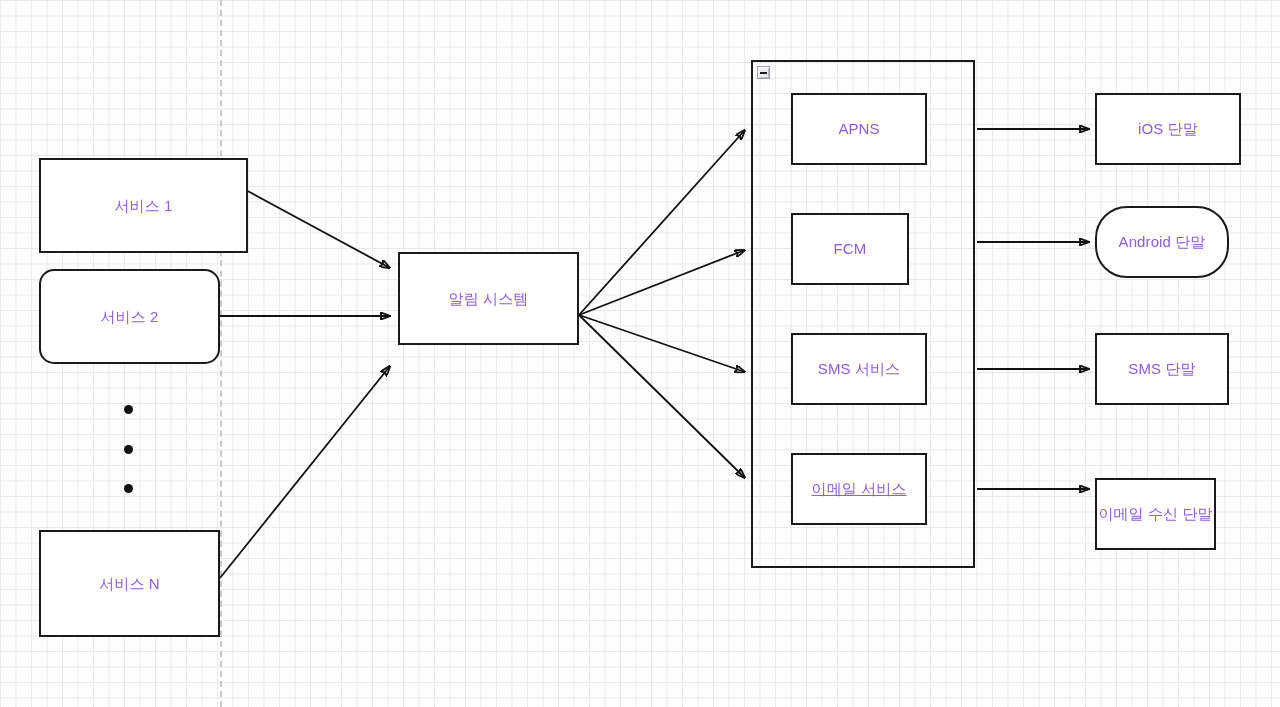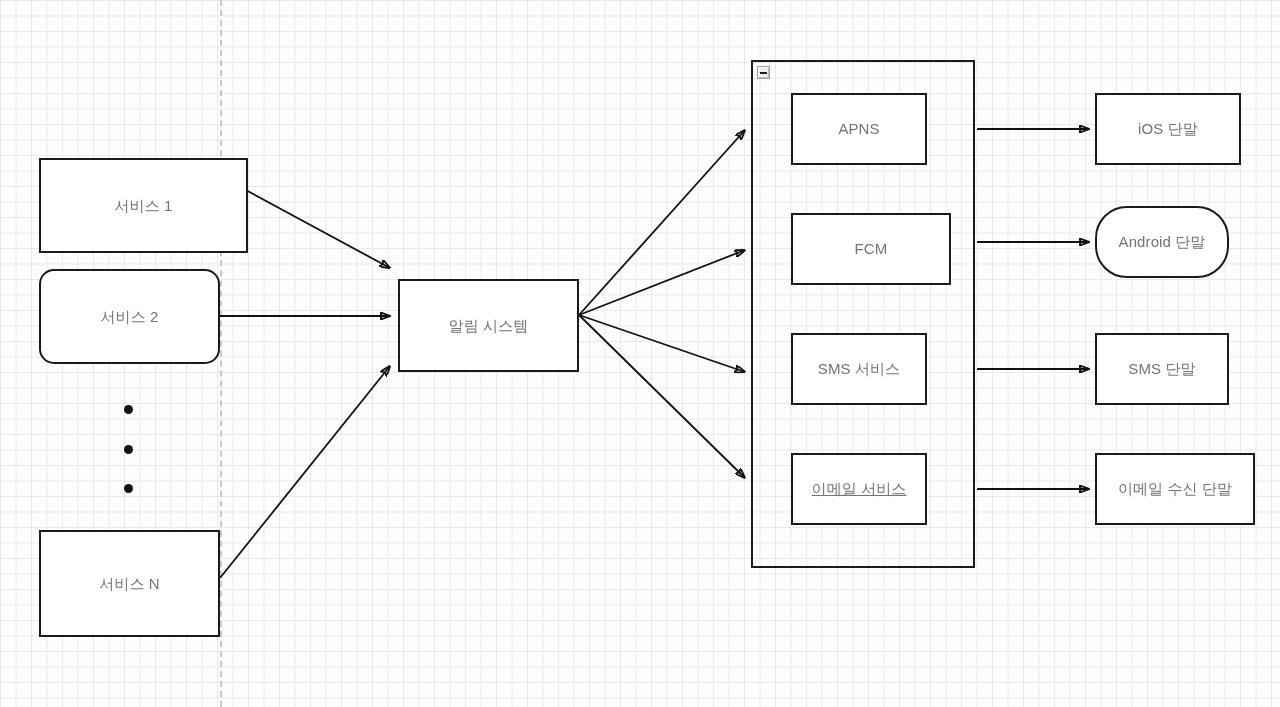--- a/index.html
+++ b/index.html
@@ -35,21 +35,21 @@
   }
   .node {
     position: absolute;
     box-sizing: border-box;
     background: #ffffff;
     border: 2px solid #1a1a1a;
     display: flex;
     align-items: center;
     justify-content: center;
     text-align: center;
-    color: #737373;
+    color: #8b5cf6;
     font-size: 15px;
     line-height: 1.2;
     letter-spacing: 0.1px;
     white-space: nowrap;
   }
   .container-node {
     position: absolute;
     box-sizing: border-box;
     background: transparent;
     border: 2px solid #1a1a1a;
@@ -138,48 +138,48 @@
   <div class="node" style="left:39px; top:530px; width:181px; height:107px;">
     <span>서비스 N</span>
   </div>
 
   <div class="dots" style="left:124px; top:405px; width:9px; height:88px;">
     <span></span>
     <span></span>
     <span></span>
   </div>
 
-  <div class="node" style="left:398px; top:279px; width:181px; height:93px;">
+  <div class="node" style="left:398px; top:252px; width:181px; height:93px;">
     <span>알림 시스템</span>
   </div>
 
   <div class="container-node" style="left:751px; top:60px; width:224px; height:508px;"></div>
   <div class="collapse-btn" style="left:757px; top:66px;">
     <i></i>
   </div>
 
   <div class="node" style="left:791px; top:93px; width:136px; height:72px;">
     <span>APNS</span>
   </div>
-  <div class="node" style="left:791px; top:213px; width:160px; height:72px;">
+  <div class="node" style="left:791px; top:213px; width:118px; height:72px;">
     <span>FCM</span>
   </div>
   <div class="node" style="left:791px; top:333px; width:136px; height:72px;">
     <span>SMS 서비스</span>
   </div>
   <div class="node" style="left:791px; top:453px; width:136px; height:72px;text-decoration:underline;">
     <span>이메일 서비스</span>
   </div>
 
   <div class="node" style="left:1095px; top:93px; width:146px; height:72px;">
     <span>iOS 단말</span>
   </div>
   <div class="node" style="left:1095px; top:206px; width:134px; height:72px;border-radius:32px;">
     <span>Android 단말</span>
   </div>
   <div class="node" style="left:1095px; top:333px; width:134px; height:72px;">
     <span>SMS 단말</span>
   </div>
-  <div class="node" style="left:1095px; top:453px; width:160px; height:72px;">
+  <div class="node" style="left:1095px; top:478px; width:121px; height:72px;">
     <span>이메일 수신 단말</span>
   </div>
 
 </div>
 
 </body></html>

